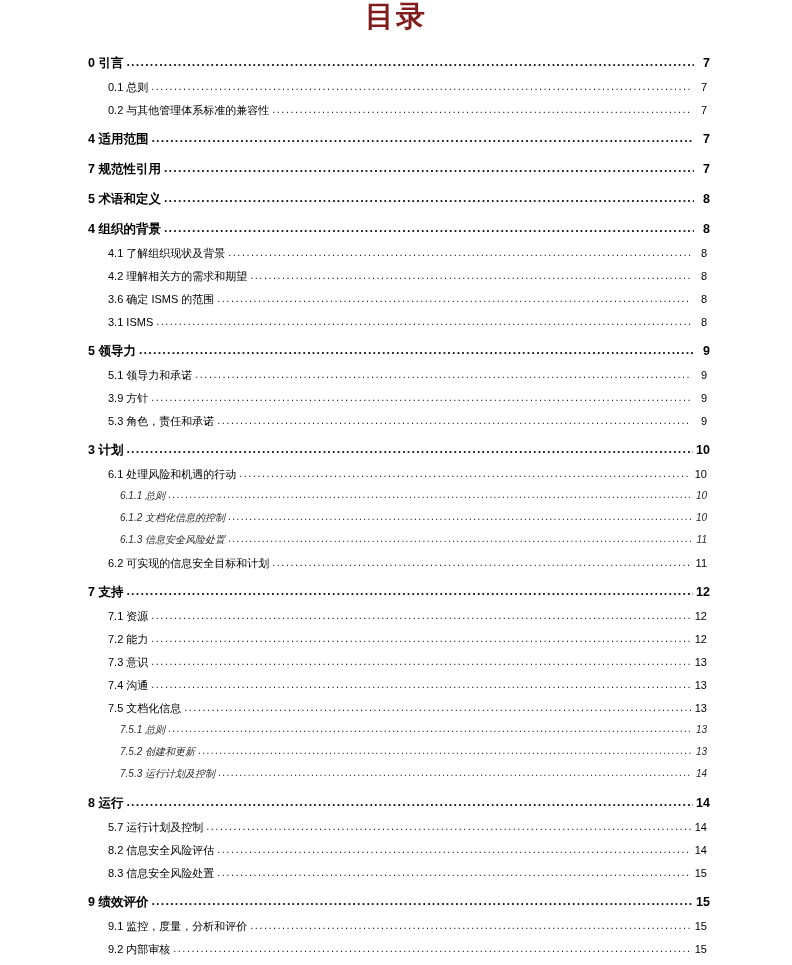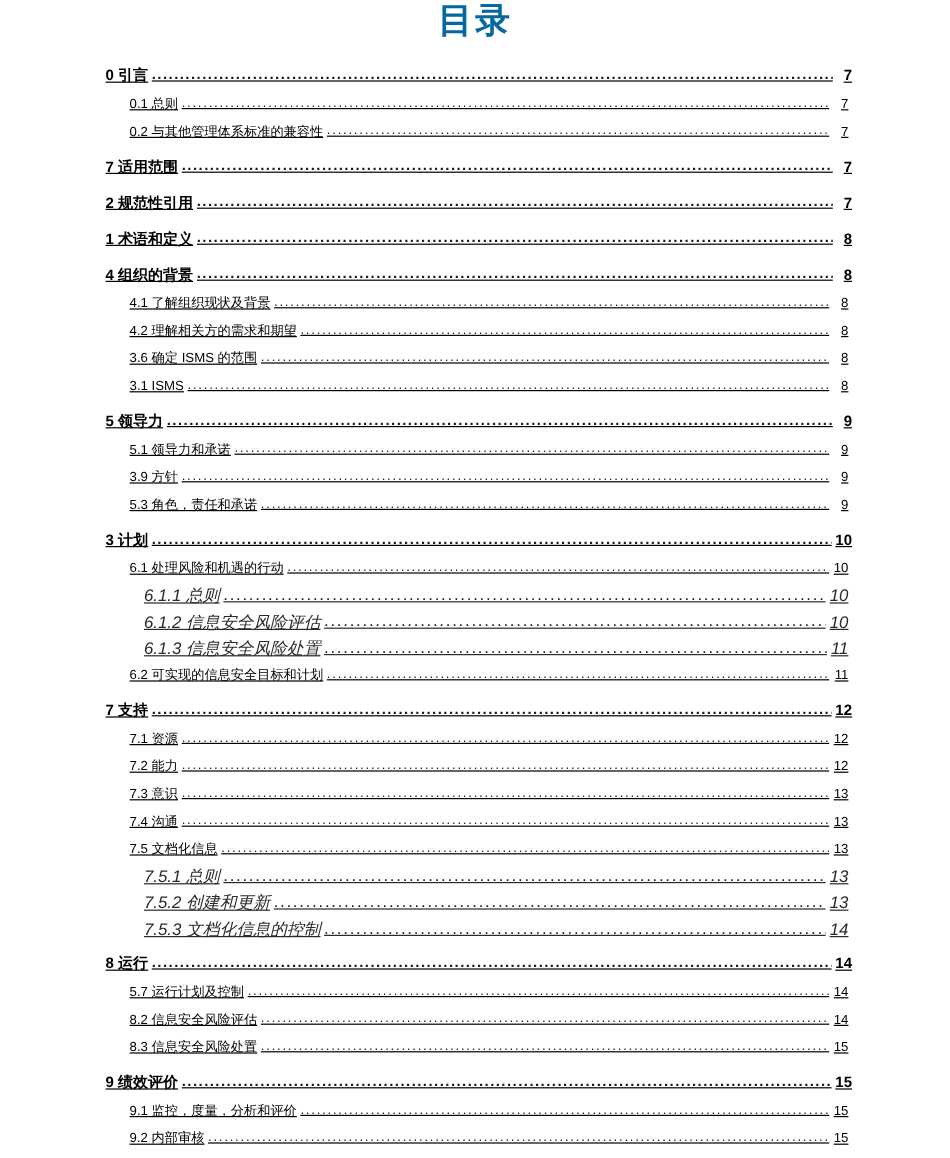--- a/index.html
+++ b/index.html
@@ -17,39 +17,38 @@
   }
   .page {
     position: relative;
     width: 792px;
     height: 965px;
     box-sizing: border-box;
     padding: 0;
   }
   .toc-title {
     text-align: center;
-    font-family: Liberation Sans, sans-serif;
+    font-family: Liberation Mono, monospace;
     font-size: 29px;
     font-weight: 700;
     letter-spacing: 2px;
     line-height: 1;
     padding-top: 4px;
     margin: 0 0 22px 0;
-    color: #0369a1;
+    color: #7f1d1d;
   }
   .toc {
     padding: 0 82px 0 88px;
   }
   .toc-entry {
     display: flex;
     align-items: flex-start;
     white-space: nowrap;
     width: 100%;
     box-sizing: border-box;
-    text-decoration: underline;
   }
   .toc-entry .label {
     flex: 0 0 auto;
     padding-right: 2px;
   }
   .toc-entry .leader {
     flex: 1 1 auto;
     overflow: hidden;
     white-space: nowrap;
     min-width: 6px;
@@ -83,21 +82,21 @@
     font-weight: 400;
     line-height: 16px;
     margin-top: 7px;
     padding-left: 20px;
     padding-right: 3px;
   }
   .lvl2 .page-no { min-width: 13px; }
 
   
   .lvl3 {
-    font-size: 14px;
+    font-size: 10px;
     font-style: italic;
     font-weight: 400;
     line-height: 16px;
     margin-top: 6px;
     padding-left: 32px;
     padding-right: 3px;
     color: #2a2a2a;
   }
   .lvl3 .leader { font-style: normal; }
   .lvl3 .page-no { min-width: 13px; font-style: italic; }
@@ -122,31 +121,31 @@
         <span class="label">0.1 总则</span>
         <span class="leader">...............................................................................................................................................................................................................................................</span>
         <span class="page-no">7</span>
       </div>
       <div class="toc-entry lvl2">
         <span class="label">0.2 与其他管理体系标准的兼容性</span>
         <span class="leader">...............................................................................................................................................................................................................................................</span>
         <span class="page-no">7</span>
       </div>
       <div class="toc-entry lvl1">
-        <span class="label">7 适用范围</span>
-        <span class="leader">...............................................................................................................................................................................................................................................</span>
-        <span class="page-no">7</span>
-      </div>
-      <div class="toc-entry lvl1">
-        <span class="label">2 规范性引用</span>
-        <span class="leader">...............................................................................................................................................................................................................................................</span>
-        <span class="page-no">7</span>
-      </div>
-      <div class="toc-entry lvl1">
-        <span class="label">1 术语和定义</span>
+        <span class="label">4 适用范围</span>
+        <span class="leader">...............................................................................................................................................................................................................................................</span>
+        <span class="page-no">7</span>
+      </div>
+      <div class="toc-entry lvl1">
+        <span class="label">7 规范性引用</span>
+        <span class="leader">...............................................................................................................................................................................................................................................</span>
+        <span class="page-no">7</span>
+      </div>
+      <div class="toc-entry lvl1">
+        <span class="label">5 术语和定义</span>
         <span class="leader">...............................................................................................................................................................................................................................................</span>
         <span class="page-no">8</span>
       </div>
       <div class="toc-entry lvl1">
         <span class="label">4 组织的背景</span>
         <span class="leader">...............................................................................................................................................................................................................................................</span>
         <span class="page-no">8</span>
       </div>
       <div class="toc-entry lvl2">
         <span class="label">4.1 了解组织现状及背景</span>
@@ -197,21 +196,21 @@
         <span class="label">6.1 处理风险和机遇的行动</span>
         <span class="leader">...............................................................................................................................................................................................................................................</span>
         <span class="page-no">10</span>
       </div>
       <div class="toc-entry lvl3">
         <span class="label">6.1.1 总则</span>
         <span class="leader">...............................................................................................................................................................................................................................................</span>
         <span class="page-no">10</span>
       </div>
       <div class="toc-entry lvl3">
-        <span class="label">6.1.2 信息安全风险评估</span>
+        <span class="label">6.1.2 文档化信息的控制</span>
         <span class="leader">...............................................................................................................................................................................................................................................</span>
         <span class="page-no">10</span>
       </div>
       <div class="toc-entry lvl3">
         <span class="label">6.1.3 信息安全风险处置</span>
         <span class="leader">...............................................................................................................................................................................................................................................</span>
         <span class="page-no">11</span>
       </div>
       <div class="toc-entry lvl2">
         <span class="label">6.2 可实现的信息安全目标和计划</span>
@@ -252,21 +251,21 @@
         <span class="label">7.5.1 总则</span>
         <span class="leader">...............................................................................................................................................................................................................................................</span>
         <span class="page-no">13</span>
       </div>
       <div class="toc-entry lvl3">
         <span class="label">7.5.2 创建和更新</span>
         <span class="leader">...............................................................................................................................................................................................................................................</span>
         <span class="page-no">13</span>
       </div>
       <div class="toc-entry lvl3">
-        <span class="label">7.5.3 文档化信息的控制</span>
+        <span class="label">7.5.3 运行计划及控制</span>
         <span class="leader">...............................................................................................................................................................................................................................................</span>
         <span class="page-no">14</span>
       </div>
       <div class="toc-entry lvl1">
         <span class="label">8 运行</span>
         <span class="leader">...............................................................................................................................................................................................................................................</span>
         <span class="page-no">14</span>
       </div>
       <div class="toc-entry lvl2">
         <span class="label">5.7 运行计划及控制</span>

